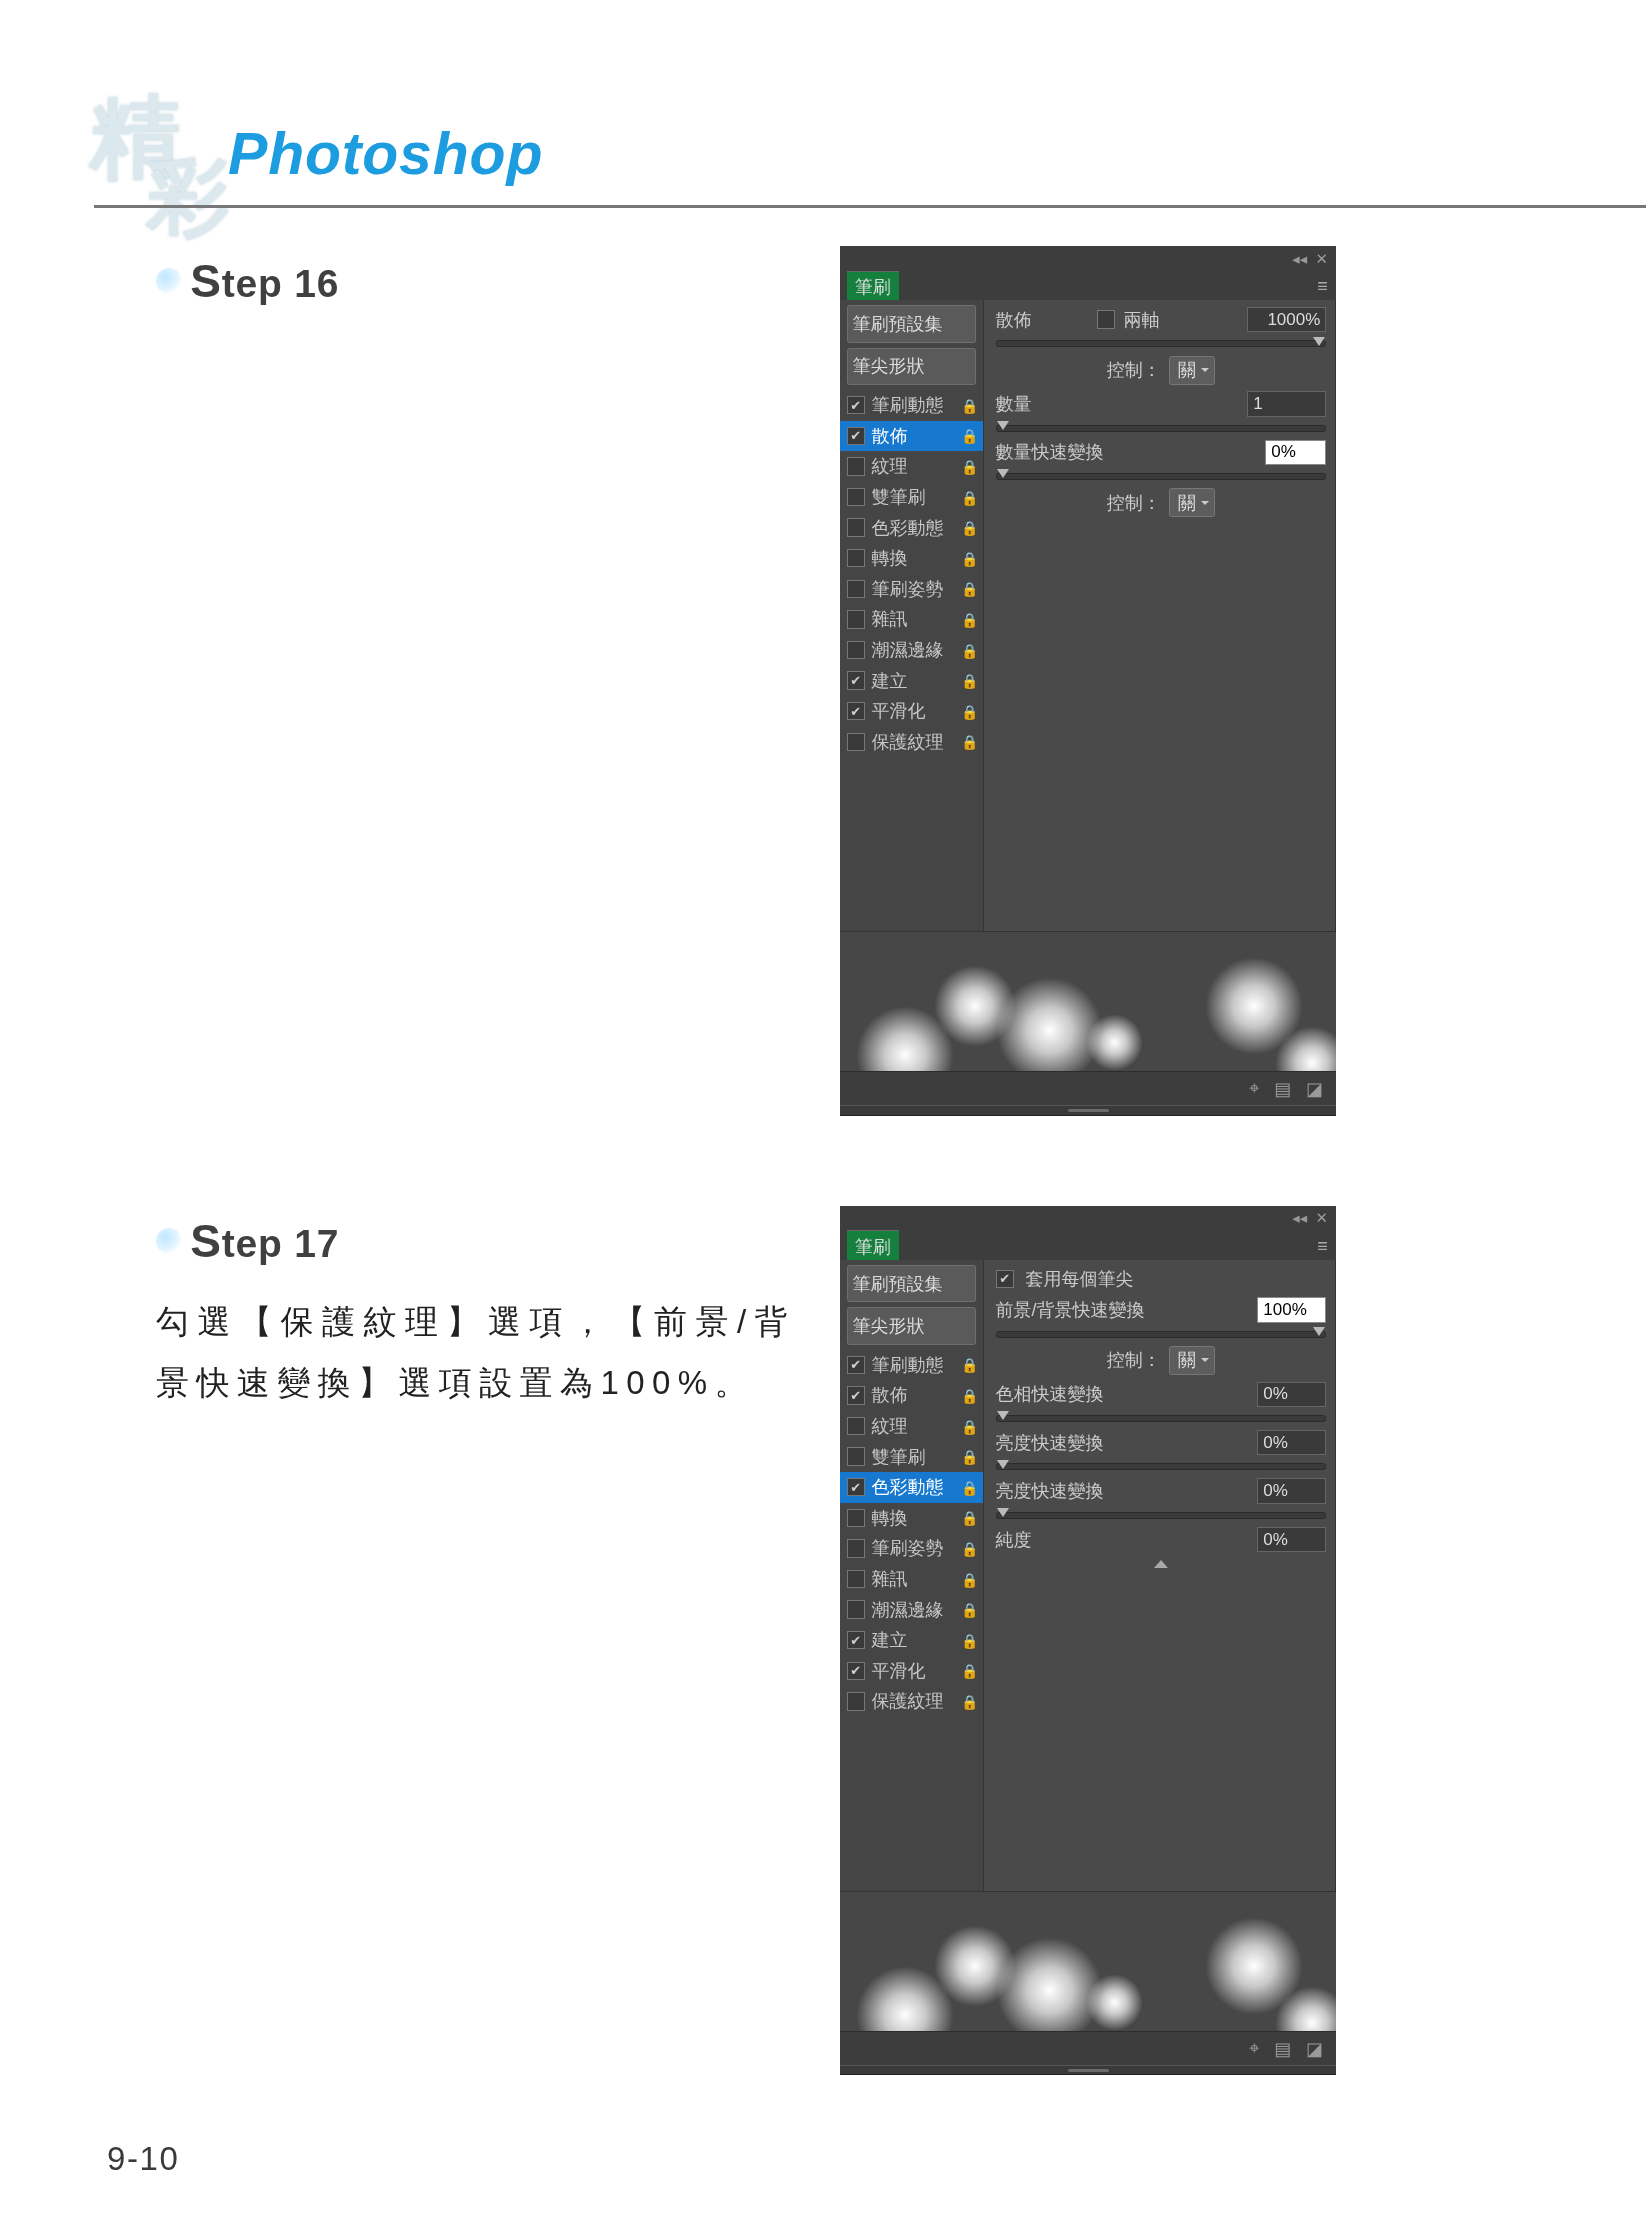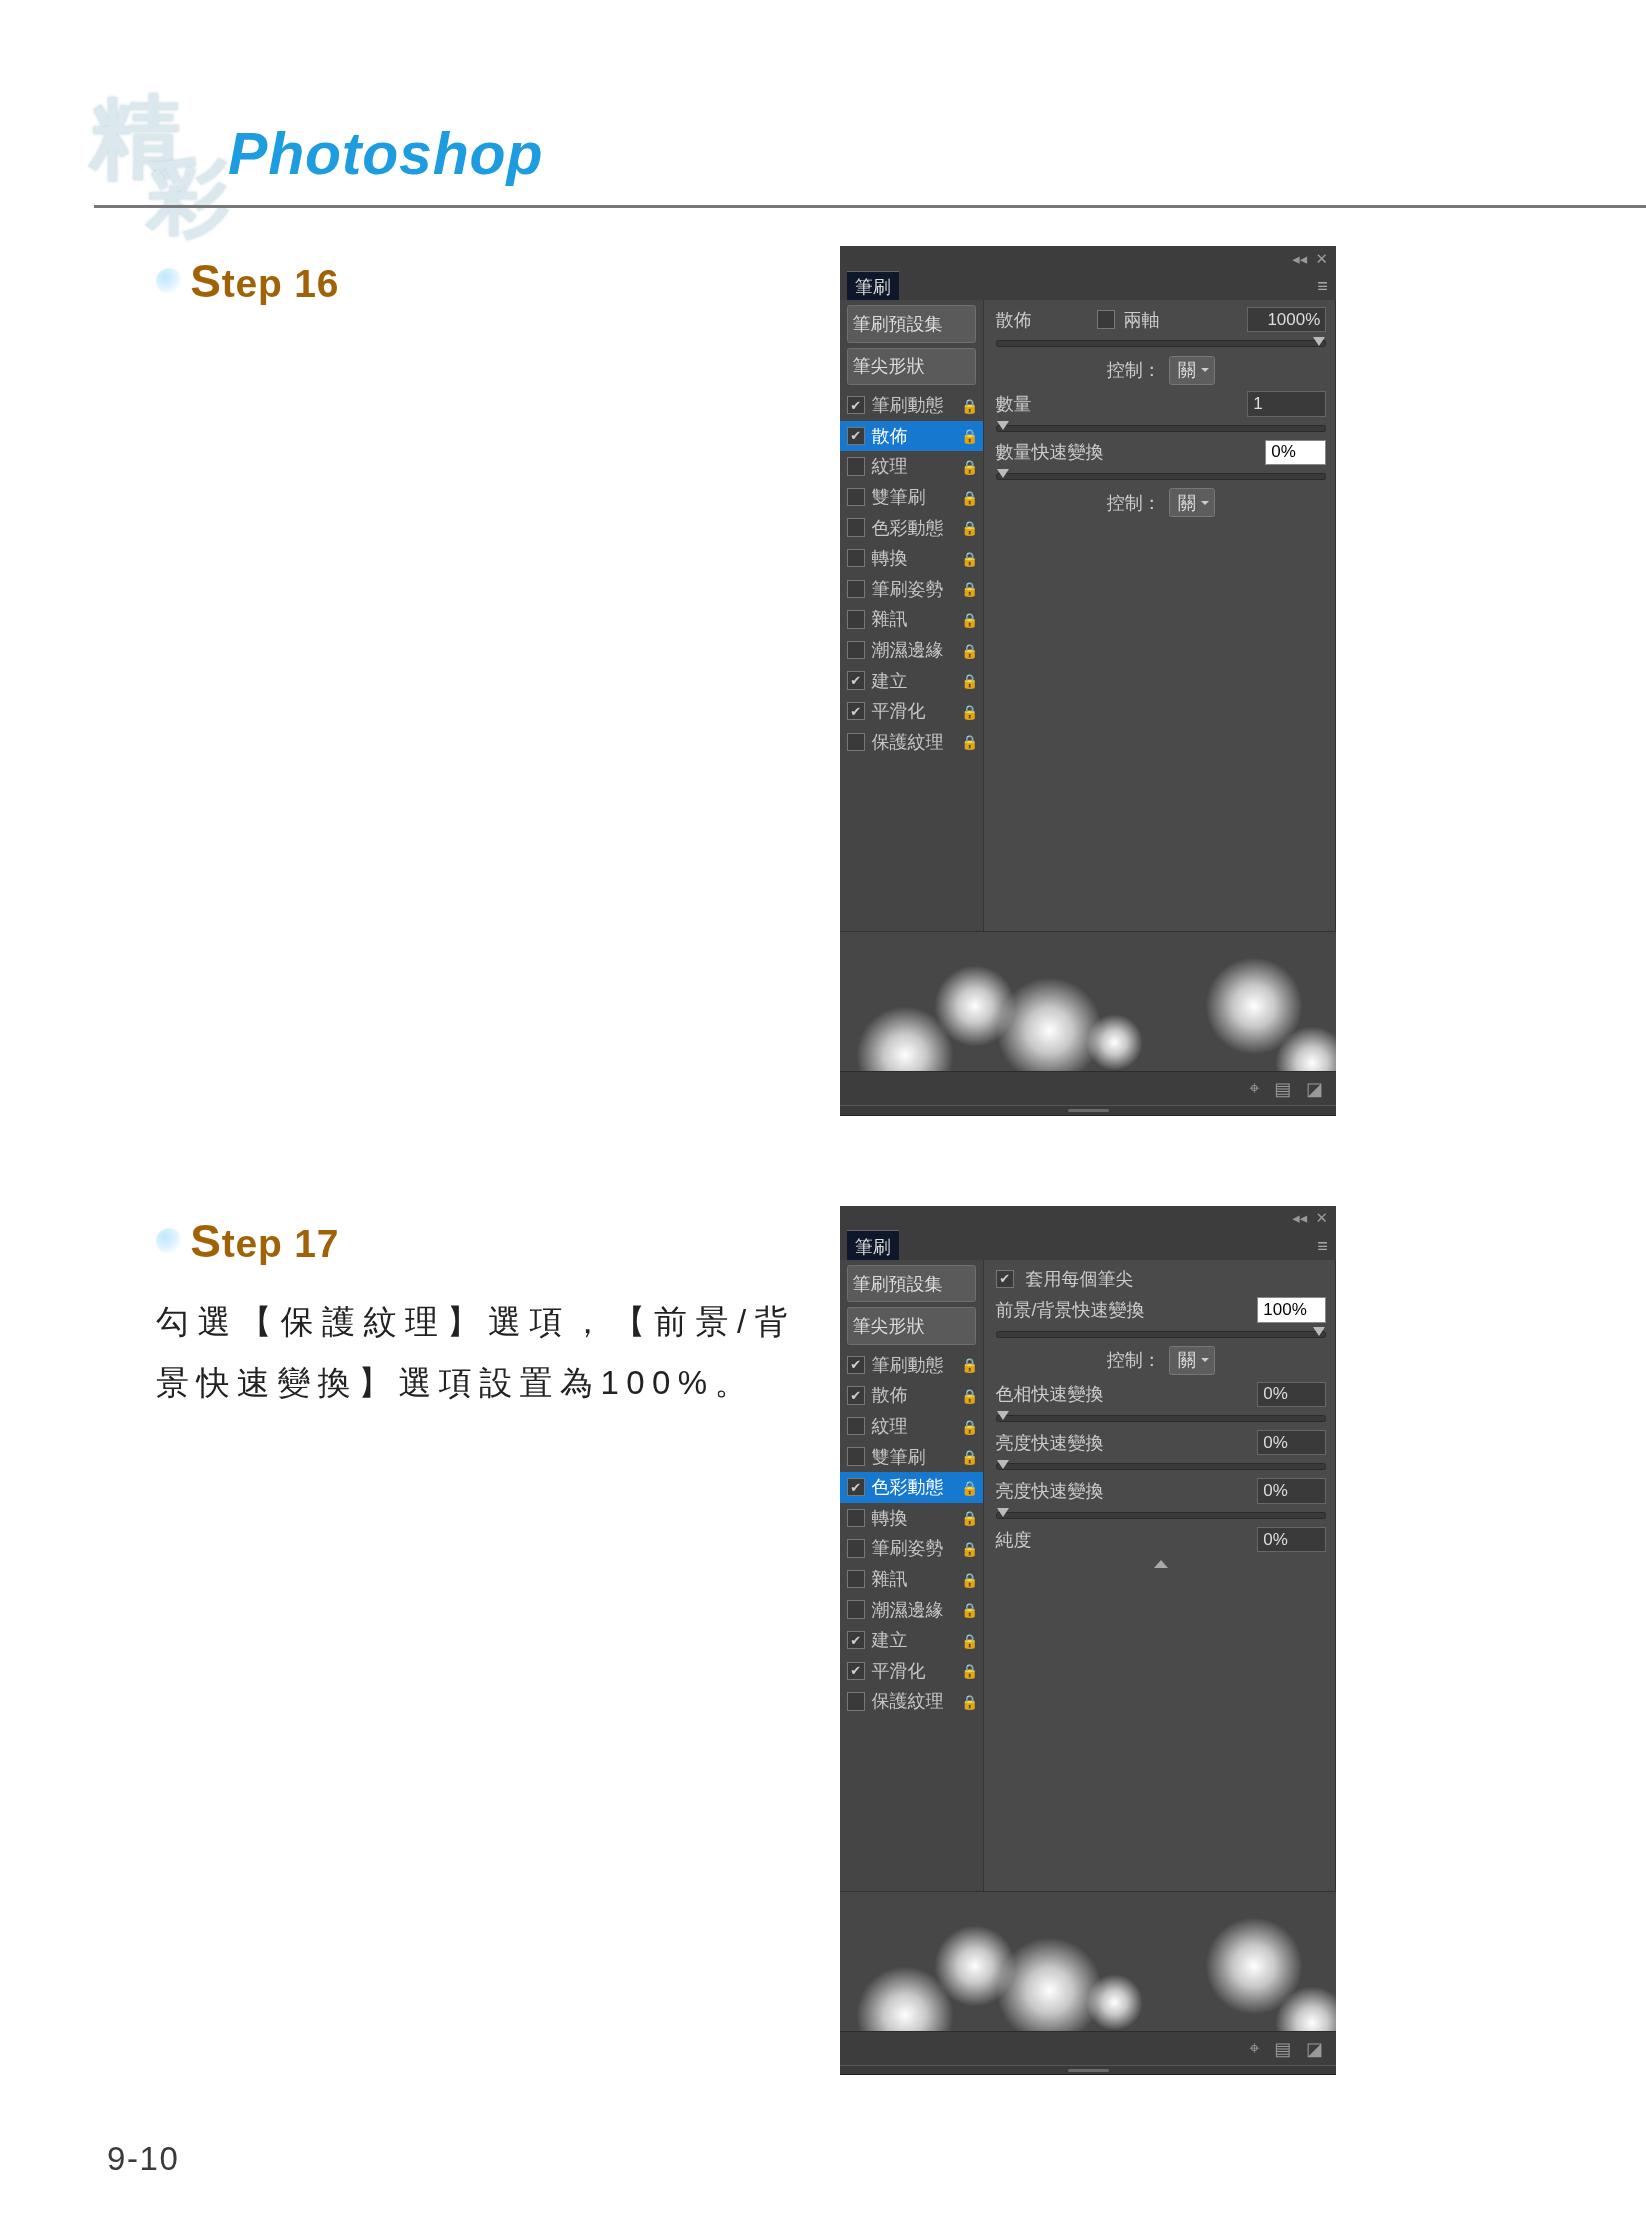--- a/index.html
+++ b/index.html
@@ -8,28 +8,28 @@
   .brand-cn{position:absolute;left:0;top:28px;font-size:90px;font-weight:700;color:#dbe8ee;letter-spacing:-8.2px;text-shadow:0 0 3.3px #c0d2da;font-family:"KaiTi","DFKai-SB",serif;}
   .brand-cn .row2{position:absolute;left:57px;top:66px;font-size:82px;}
   .brand-ps{position:absolute;left:138px;top:71px;font-size:59px;color:#1d9de0;font-weight:600;font-style:italic;letter-spacing:0.8px;}
   .brand-sub{position:absolute;left:426px;top:72px;font-size:43px;font-weight:700;color:#0b3b6a;-webkit-text-stroke:4.1px #fff;letter-spacing:3.3px;text-shadow:0 0 4.9px #6aa7d8;}
   .hr{position:absolute;left:4.1px;right:-90px;top:156px;height:2.5px;background:#777;}
   .content{position:relative;margin-top:82px;padding-left:66px;}
   .row{display:flex;align-items:flex-start;gap:45px;margin-bottom:90px;}
   .text-col{width:639px;}
   .step-hd{display:flex;align-items:center;gap:8.2px;margin:8.2px 0 23px 0;}
   .step-bullet{width:26px;height:26px;border-radius:50%;background:radial-gradient(circle at 35% 35%, #bfe7ff 0%, #e7f6ff 55%, rgba(255,255,255,0) 72%);}
-  .step-label{font-size:39px;color:#a16207;font-weight:700;letter-spacing:0.8px;}
+  .step-label{font-size:39px;color:#404040;font-weight:700;letter-spacing:0.8px;}
   .step-label .cap{font-size:46px;}
   .body-text{font-size:33px;line-height:1.85;color:#222;letter-spacing:7.4px;text-align:justify;}
   .panel{width:496px;background:#4a4a4a;color:#cccccc;font-size:18px;box-shadow:0 0 0 0.8px #2d2d2d inset;}
   .panel-top{display:flex;align-items:center;height:24.6px;background:#3d3d3d;padding:0 8.2px;font-size:16.4px;gap:8.2px;}
   .panel-top .spacer{flex:1;}
   .panel-top .ic{color:#999;font-size:14.8px;}
-  .panel-tab{display:inline-block;padding:3.3px 8.2px 1.6px;background:#0f172a;border-top:0.8px solid #666;color:#ddd;}
+  .panel-tab{display:inline-block;padding:3.3px 8.2px 1.6px;background:#15803d;border-top:0.8px solid #666;color:#ddd;}
   .panel-body{display:flex;min-height:631px;}
   .side{width:143px;background:#454545;border-right:0.8px solid #353535;}
   .side-btn{background:#5a5a5a;color:#ddd;font-size:18px;padding:5.7px 4.9px;margin:4.9px 6.6px;border:0.8px solid #6f6f6f;border-radius:2.5px;}
   .side-item{display:flex;align-items:center;gap:6.6px;padding:3.3px 6.6px;font-size:18px;color:#c7c7c7;}
   .side-item.sel{background:#1679cf;color:#fff;}
   .cb{width:16.4px;height:16.4px;border:0.8px solid #777;background:#3a3a3a;display:inline-flex;align-items:center;justify-content:center;font-size:13px;color:#cfcfcf;}
   .lock{width:14.8px;height:14.8px;color:#888;font-size:14px;text-align:center;}
   .right{flex:1;padding:6.6px 9.8px 0 11.5px;display:flex;flex-direction:column;gap:6.6px;}
   .rrow{display:flex;align-items:center;gap:11.5px;font-size:18px;}
   .rrow .lab{min-width:74px;}

